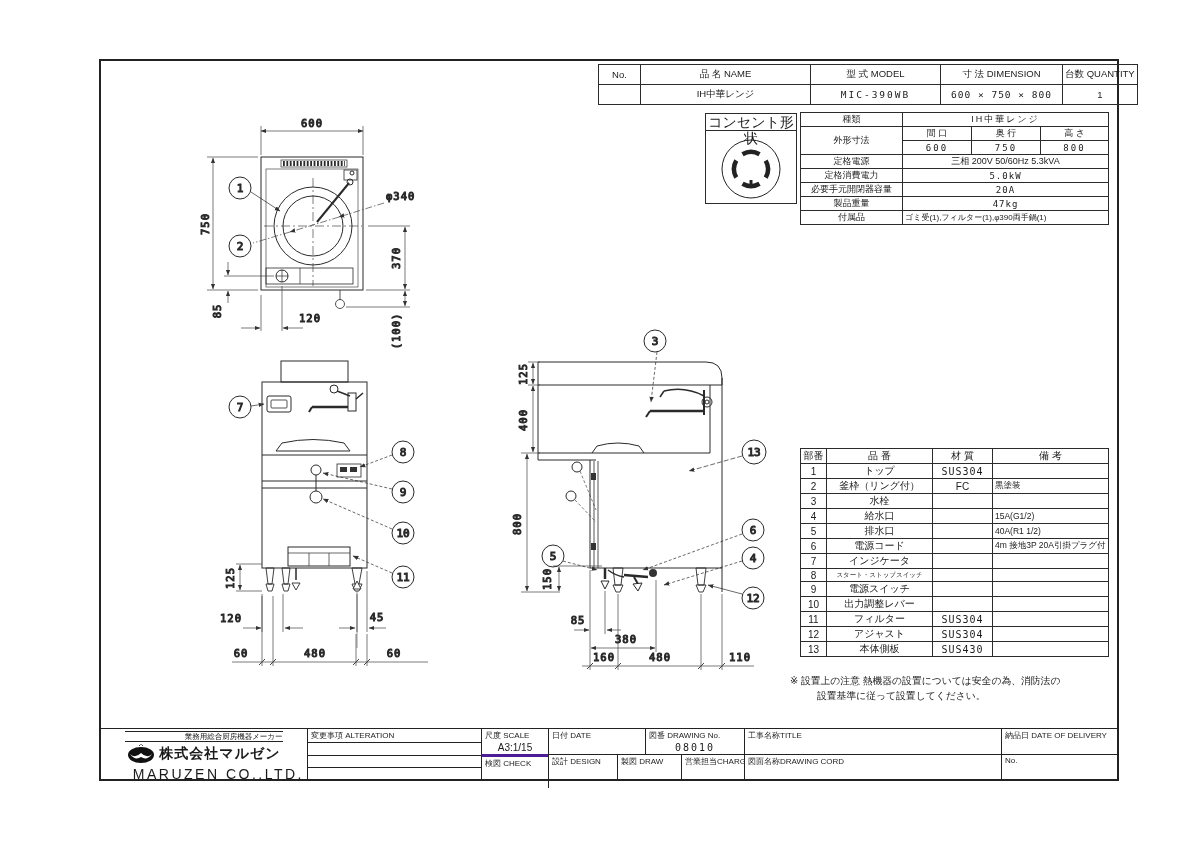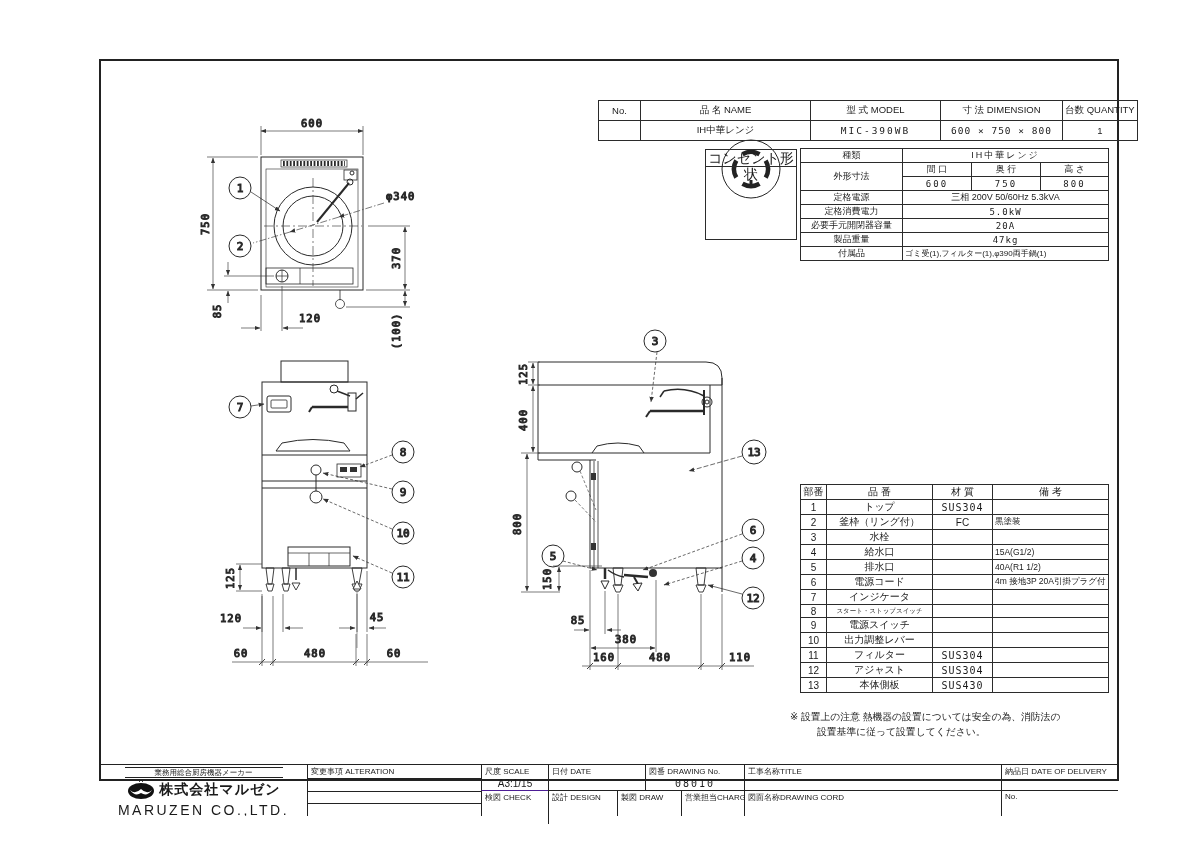--- a/index.html
+++ b/index.html
@@ -5,42 +5,42 @@
   html,body{margin:0;padding:0;background:#fff;}
   .page{position:relative;width:1200px;height:848px;background:#fff;overflow:hidden;
         font-family:"Liberation Sans","DejaVu Sans",sans-serif;color:#1a1a1a;}
   svg.draw{position:absolute;left:0;top:0;width:1200px;height:848px;}
   svg.draw text{font-family:"DejaVu Sans Mono","Liberation Mono",monospace;font-size:10.5px;fill:#222;letter-spacing:1px;}
   svg.draw text.bal{font-size:11px;letter-spacing:0;}
   
   table{border-collapse:collapse;table-layout:fixed;}
   td{border:1px solid #2b2b2b;font-size:9.5px;text-align:center;vertical-align:middle;
      padding:0 2px;overflow:hidden;white-space:nowrap;}
-  .abs{position:absolute;box-sizing:border-box;margin-top:36px;}
+  .abs{position:absolute;box-sizing:border-box;}
   #headerTable{left:598px;top:64px;}
   #headerTable td{height:19px;}
   .mono{font-family:"DejaVu Sans Mono","Liberation Mono",monospace;letter-spacing:2px;}
   #specTable{left:800px;top:112px;}
   #specTable td{height:13px;font-size:9px;}
   #partsTable{left:800px;top:448px;}
   #partsTable td{height:12.2px;font-size:10px;padding:0 2px;}
   #partsTable td.note{text-align:left;font-size:8.5px;}
   #partsTable td.tiny{font-size:6.5px;letter-spacing:0;}
   
   #outletBox{left:705px;top:113px;width:92px;height:91px;border:1px solid #2b2b2b;}
   #outletBox .lbl{height:16px;line-height:16px;border-bottom:1px solid #2b2b2b;text-align:center;font-size:14px;}
   
   #notes{left:790px;top:674px;width:322px;font-size:9.8px;line-height:14.5px;}
   #notes .ind{margin-left:27px;}
   
   #titleblock{left:100px;top:728px;width:1018px;height:51px;border-top:1px solid #222;}
   .tb{position:absolute;box-sizing:border-box;border-left:1px solid #222;font-size:8px;
       padding:1px 3px;overflow:hidden;white-space:nowrap;}
   .tb .val{text-align:center;font-size:10px;margin-top:1px;}
-  .maker{left:0;top:0;width:207px;height:51px;border-left:none;text-align:center;}
+  .maker{left:0;top:0;width:207px;height:51px;border-left:none;text-align:right;}
   .maker .tag{font-size:7.5px;width:158px;margin:1px auto 0;border-top:1px solid #222;border-bottom:1px solid #222;line-height:9px;}
   .maker .row{display:flex;align-items:center;justify-content:center;gap:3px;height:24px;}
   .maker .co{font-weight:bold;font-size:14px;letter-spacing:1px;}
   .maker .en{font-size:14px;letter-spacing:2.5px;}
   .altc{left:207px;top:0;width:174px;height:51px;}
   .alt-line{position:absolute;left:0;width:100%;border-top:1px solid #222;height:0;}
 </style>
 </head>
 <body>
 
@@ -601,21 +601,21 @@
     <div class="tb" style="left:545px;top:0;width:99px;height:25px">
       <div>図番 DRAWING No.</div>
       <div class="val mono">08010</div>
     </div>
     <div class="tb" style="left:644px;top:0;width:257px;height:25px">
       <div>工事名称TITLE</div>
     </div>
     <div class="tb" style="left:901px;top:0;width:117px;height:25px">
       <div>納品日  DATE OF DELIVERY</div>
     </div>
-    <div class="tb" style="left:381px;top:25px;width:67px;height:26px;border-top:1px solid #4c1d95">
+    <div class="tb" style="left:381px;top:25px;width:67px;height:26px;border-top:3px solid #4c1d95">
       <div>検図 CHECK</div>
     </div>
     <div class="tb" style="left:448px;top:25px;width:69px;height:34px;border-top:1px solid #222">
       <div>設計 DESIGN</div>
     </div>
     <div class="tb" style="left:517px;top:25px;width:64px;height:26px;border-top:1px solid #222">
       <div>製図 DRAW</div>
     </div>
     <div class="tb" style="left:581px;top:25px;width:63px;height:26px;border-top:1px solid #222">
       <div>営業担当CHARGE</div>

